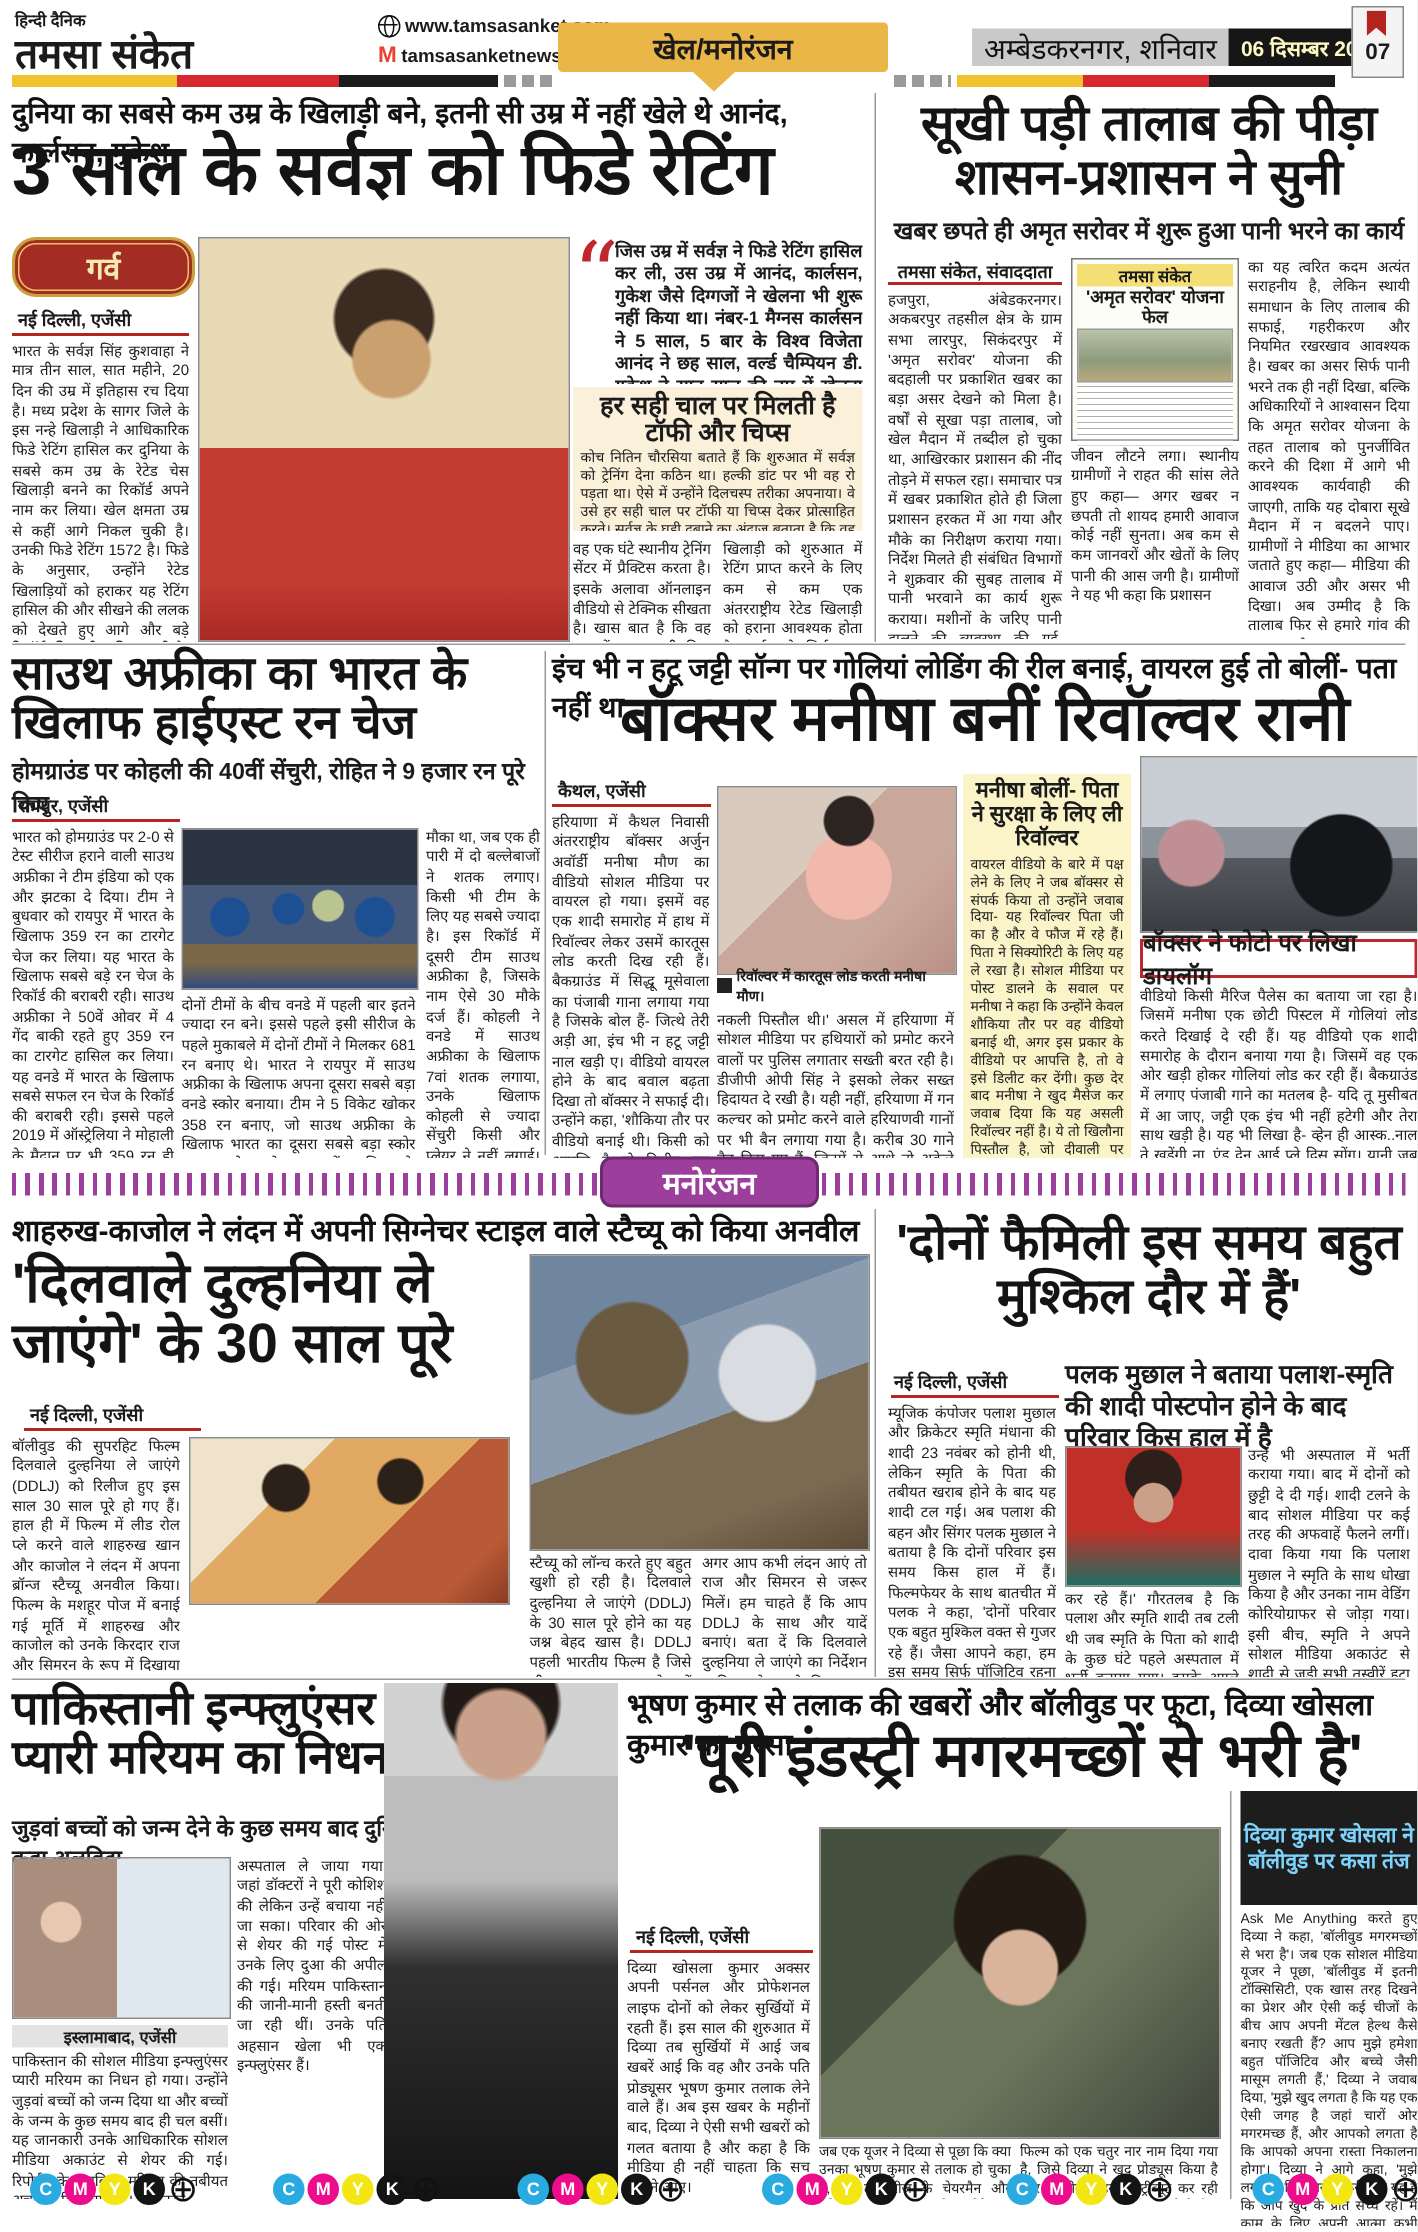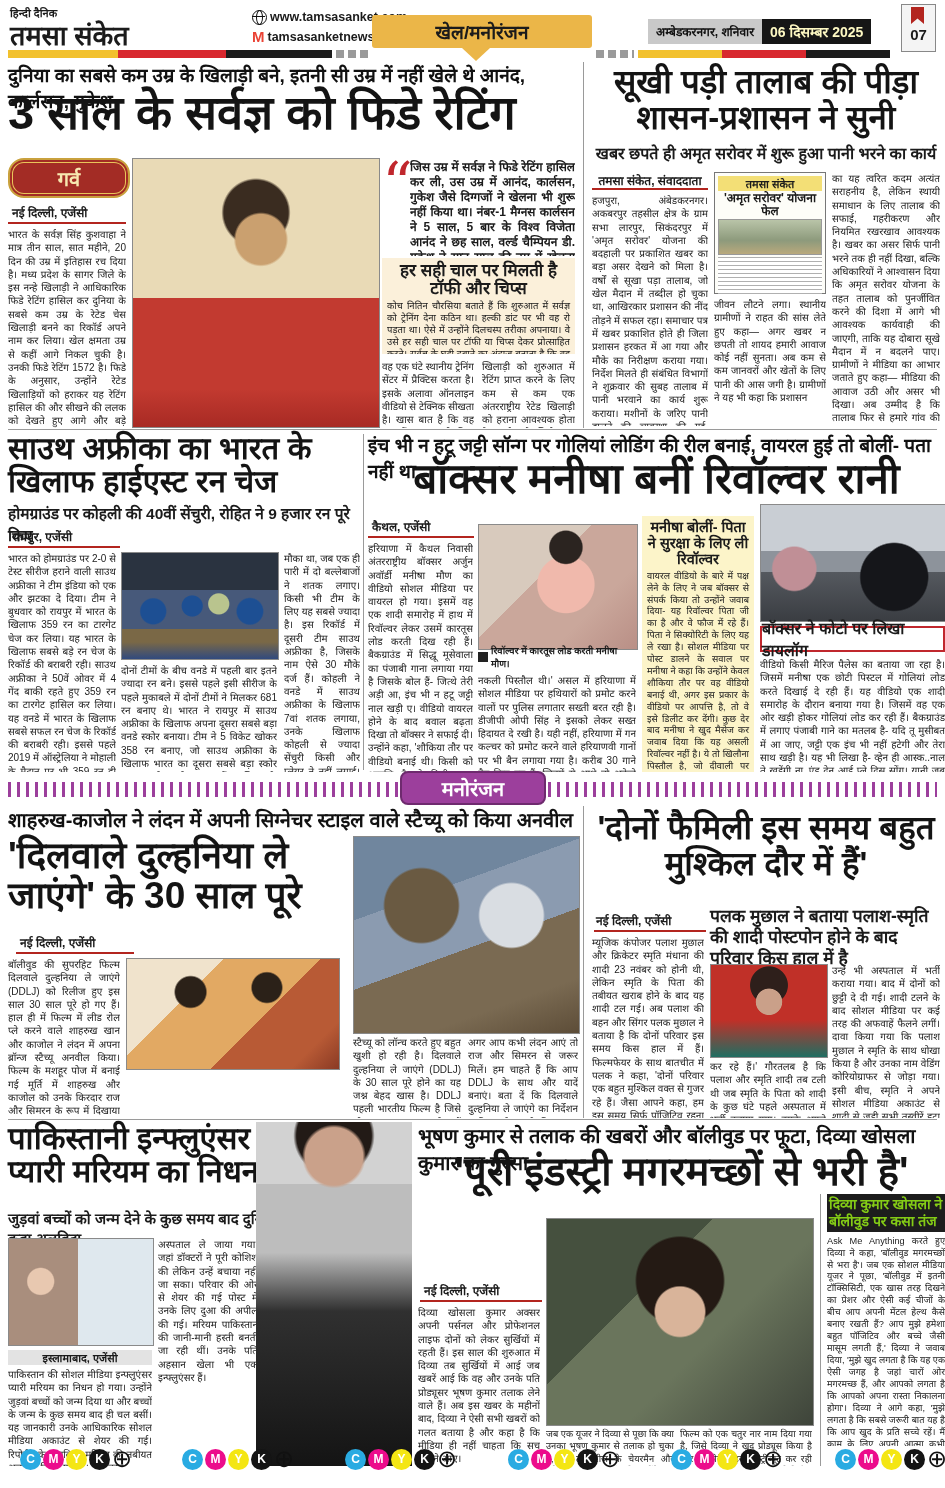--- a/index.html
+++ b/index.html
@@ -16,21 +16,21 @@
   .contact .row{display:flex;align-items:center;gap:3px;height:20px;}
   .contact .txt{font-size:12.5px;font-weight:bold;white-space:nowrap;}
   .globe{display:inline-block;width:13px;height:13px;border:1.5px solid #111;border-radius:50%;position:relative;flex:0 0 auto;}
   .globe::before{content:"";position:absolute;left:3px;top:-1px;width:5px;height:13px;border:1px solid #111;border-radius:50%;}
   .globe::after{content:"";position:absolute;left:-1px;top:5px;width:13px;height:0;border-top:1.5px solid #111;}
   .gmail{display:inline-block;font-size:15px;font-weight:800;color:#ea4335;line-height:16px;flex:0 0 auto;}
   .sectab{left:372px;top:15px;width:220px;height:33px;background:#ebb648;border-radius:3px;
           display:flex;align-items:center;justify-content:center;font-size:19px;font-weight:800;}
   .secptr{left:462px;top:48px;width:0;height:0;border-left:14px solid transparent;border-right:14px solid transparent;border-top:13px solid #ebb648;}
   .datebox{left:648px;top:19px;height:25px;display:flex;}
-  .datebox .loc{background:#c9c9c9;color:#111;font-size:12px;font-weight:700;padding:12px 8px;display:flex;align-items:center;}
+  .datebox .loc{background:#c9c9c9;color:#111;font-size:19px;font-weight:400;padding:12px 8px;display:flex;align-items:center;}
   .datebox .dt{background:#161616;color:#fef9c3;font-size:14px;font-weight:800;padding:3px 8px;display:flex;align-items:center;}
   .pagebox{left:901px;top:4px;width:33px;height:46px;border:1px solid #888;background:#f4f4f4;}
   .bookmark{position:absolute;left:9px;top:2px;width:13px;height:17px;background:#b3251f;
             clip-path:polygon(0 0,100% 0,100% 100%,50% 68%,0 100%);}
   .pagenum{position:absolute;left:0;top:21px;width:100%;text-align:center;font-size:15px;font-weight:800;}
   .seg{top:50px;height:8px;}
   .sq{top:50px;height:8px;background:repeating-linear-gradient(90deg,#9a9a9a 0 8px,#fff 8px 12px);}
 
   
   .kicker{font-weight:800;color:#111;}
@@ -185,21 +185,21 @@
   .divya .byline{left:6px;top:160px;width:118px;}
   .divya .rule1{left:2px;top:178px;width:122px;}
   .divya .c1{left:0;top:184px;width:122px;height:160px;}
   .divya .photo{left:128px;top:96px;width:266px;height:206px;
     background:radial-gradient(circle at 50% 45%,#d9b49a 0 14%,transparent 15%),
                radial-gradient(circle at 50% 30%,#241a14 0 22%,transparent 23%),
                linear-gradient(135deg,#45503e 0 35%,#6a755c 35% 60%,#3e443a 100%);}
   .divya .c2{left:128px;top:306px;width:128px;height:38px;font-size:9.3px;}
   .divya .c3{left:262px;top:306px;width:132px;height:38px;font-size:9.3px;}
   .sidebar{left:402px;top:72px;width:125px;height:272px;border-left:1px solid #9a9a9a;padding-left:6px;box-sizing:border-box;}
-  .sidebar .t{background:#1d1d1d;color:#84cc16;font-size:14px;font-weight:800;text-align:left;line-height:1.2;padding:2px 2px;}
+  .sidebar .t{background:#1d1d1d;color:#7dd3fc;font-size:14px;font-weight:800;text-align:center;line-height:1.2;padding:21px 2px;}
   .sidebar .b{font-size:9.2px;line-height:1.3;margin-top:4px;height:210px;overflow:hidden;text-align:justify;}
 
   
   .cmyk{top:1447px;height:24px;display:flex;align-items:center;gap:2px;}
   .dot{width:21px;height:21px;border-radius:50%;color:#fff;font-size:12px;font-weight:800;display:flex;align-items:center;justify-content:center;}
   .dc{background:#29abe2;} .dm{background:#ec0c8c;} .dy{background:#f4e613;} .dk{background:#141414;}
   .reg{font-size:24px;line-height:21px;color:#111;font-family:"DejaVu Sans",sans-serif;}
 </style>
 </head>
 <body>

